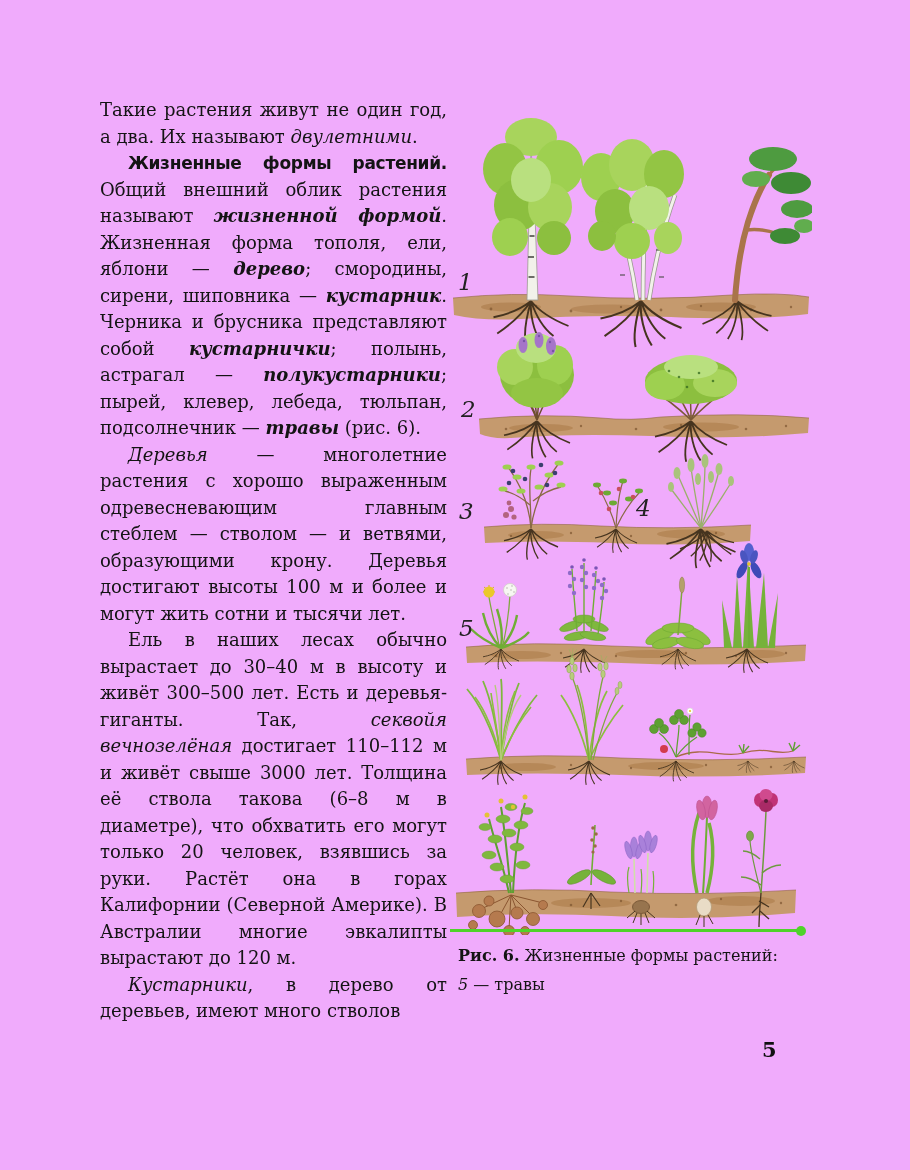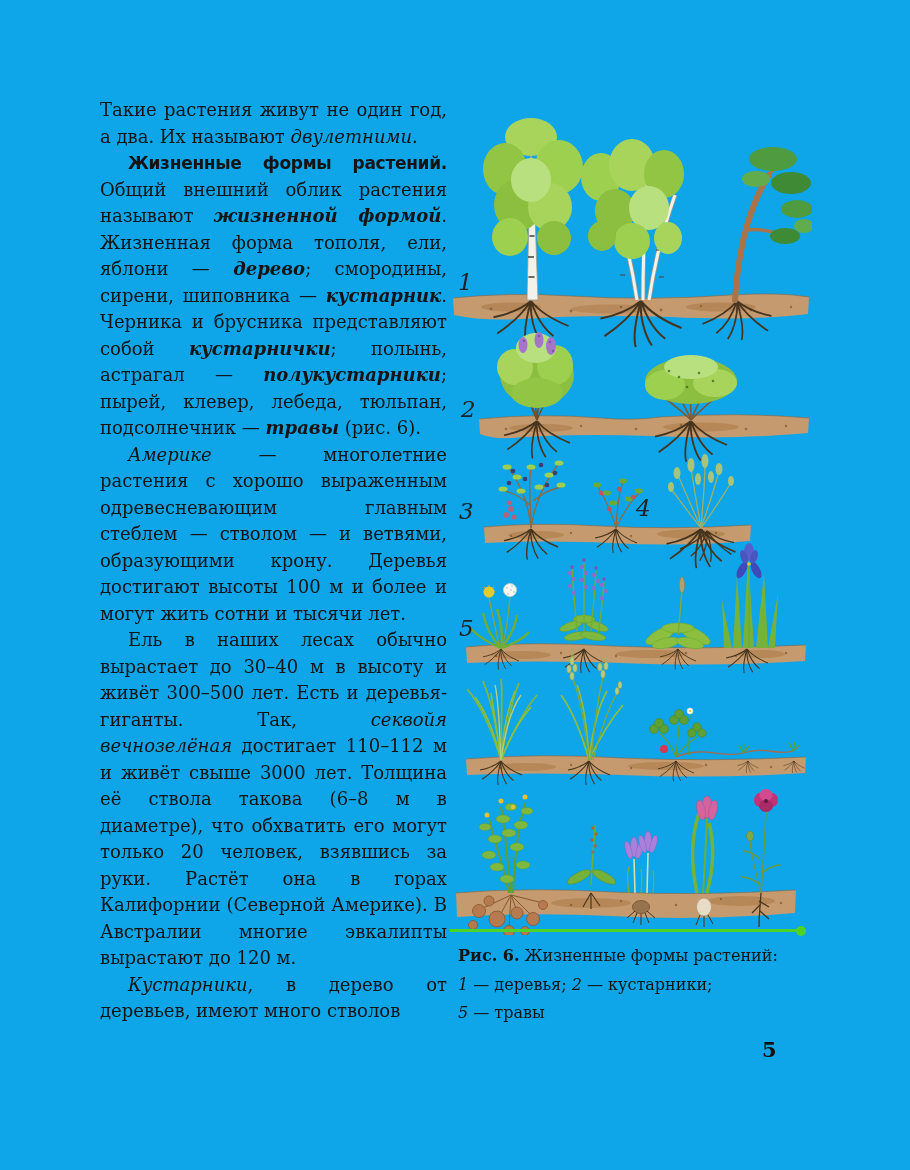--- a/index.html
+++ b/index.html
@@ -1,17 +1,17 @@
 <!DOCTYPE html>
 <html lang="ru"><head>
 <meta charset="utf-8">
 <style>
   html,body{margin:0;padding:0;background:#ffffff;}
   .page{
-    position:relative; width:910px; height:1170px; background:#0ea5e9;
+    position:relative; width:910px; height:1170px; background:#f0abfc;
     font-family:"DejaVu Serif", serif; color:#141414; overflow:hidden;
     outline:1px solid #ececec;
   }
   
   .text-column{
     position:absolute; left:100px; top:97px; width:347px;
     font-size:18px; line-height:26.5px; text-align:justify;
     hyphens:auto; -webkit-hyphens:auto;
   }
   .para{ margin:0; text-indent:0; }
@@ -52,21 +52,21 @@
   }
 </style>
 </head>
 <body>
 
 <div class="page" style="--accent: #4fd32a;">
 
   <div class="text-column">
     <p class="para"><span class="run-n">Такие растения живут не один год, а два. Их называют </span><span class="run-i">двулетними</span><span class="run-n">.</span></p>
     <p class="para indent"><span class="run-bs">Жизненные формы растений. </span><span class="run-n">Общий внешний облик растения называют </span><span class="run-bi">жизненной формой</span><span class="run-n">. Жизненная форма тополя, ели, яблони — </span><span class="run-bi">дерево</span><span class="run-n">; смородины, сирени, шиповника — </span><span class="run-bi">кустарник</span><span class="run-n">. Черника и брусника представляют собой </span><span class="run-bi">кустарнички</span><span class="run-n">; полынь, астрагал — </span><span class="run-bi">полукустарники</span><span class="run-n">; пырей, клевер, лебеда, тюльпан, подсолнечник — </span><span class="run-bi">травы</span><span class="run-n"> (рис. 6).</span></p>
-    <p class="para indent"><span class="run-i">Америке</span><span class="run-n"> — многолетние растения с хорошо выраженным одревесневающим главным стеблем — стволом — и ветвями, образующими крону. Деревья достигают высоты 100 м и более и могут жить сотни и тысячи лет.</span></p>
+    <p class="para indent"><span class="run-i">Деревья</span><span class="run-n"> — многолетние растения с хорошо выраженным одревесневающим главным стеблем — стволом — и ветвями, образующими крону. Деревья достигают высоты 100 м и более и могут жить сотни и тысячи лет.</span></p>
     <p class="para indent"><span class="run-n">Ель в наших лесах обычно вырастает до 30–40 м в высоту и живёт 300–500 лет. Есть и деревья-гиганты. Так, </span><span class="run-i">секвойя вечнозелёная</span><span class="run-n"> достигает 110–112 м и живёт свыше 3000 лет. Толщина её ствола такова (6–8 м в диаметре), что обхватить его могут только 20 человек, взявшись за руки. Растёт она в горах Калифорнии (Северной Америке). В Австралии многие эвкалипты вырастают до 120 м.</span></p>
     <p class="para indent"><span class="run-i">Кустарники</span><span class="run-n">, в дерево от деревьев, имеют много стволов</span></p>
   </div>
 
   <div class="figure">
     <svg viewBox="0 0 360 840" width="362" height="840">
       <defs>
         <g id="roots">
           <path d="M0,0 C-8,12 -18,20 -27,26 M0,0 C-4,14 -6,26 -4,34 M0,0 C4,12 10,22 18,28 M0,0 C8,10 20,16 30,20 M0,0 C-1,10 2,24 8,33 M0,0 C-10,8 -20,11 -30,13" stroke="#46341f" stroke-width="1.5" fill="none"></path>
         </g>
@@ -699,18 +699,17 @@
     <span class="fig-num n2">2</span>
     <span class="fig-num n3">3</span>
     <span class="fig-num n4">4</span>
     <span class="fig-num n5">5</span>
   </div>
 
   <div class="green-rule"></div>
 
   <div class="caption">
     <p><span class="run-b">Рис. 6.</span><span class="run-n"> Жизненные формы растений:</span></p>
-    <p><span class="run-i">1</span><span class="run-n"> — деревья; </span><span class="run-i">2</span><span class="run-n"> — кустарники;</span></p>
     <p><span class="run-i">5</span><span class="run-n"> — травы</span></p>
   </div>
 
   <div class="page-number">5</div>
 </div>
 
 </body></html>

